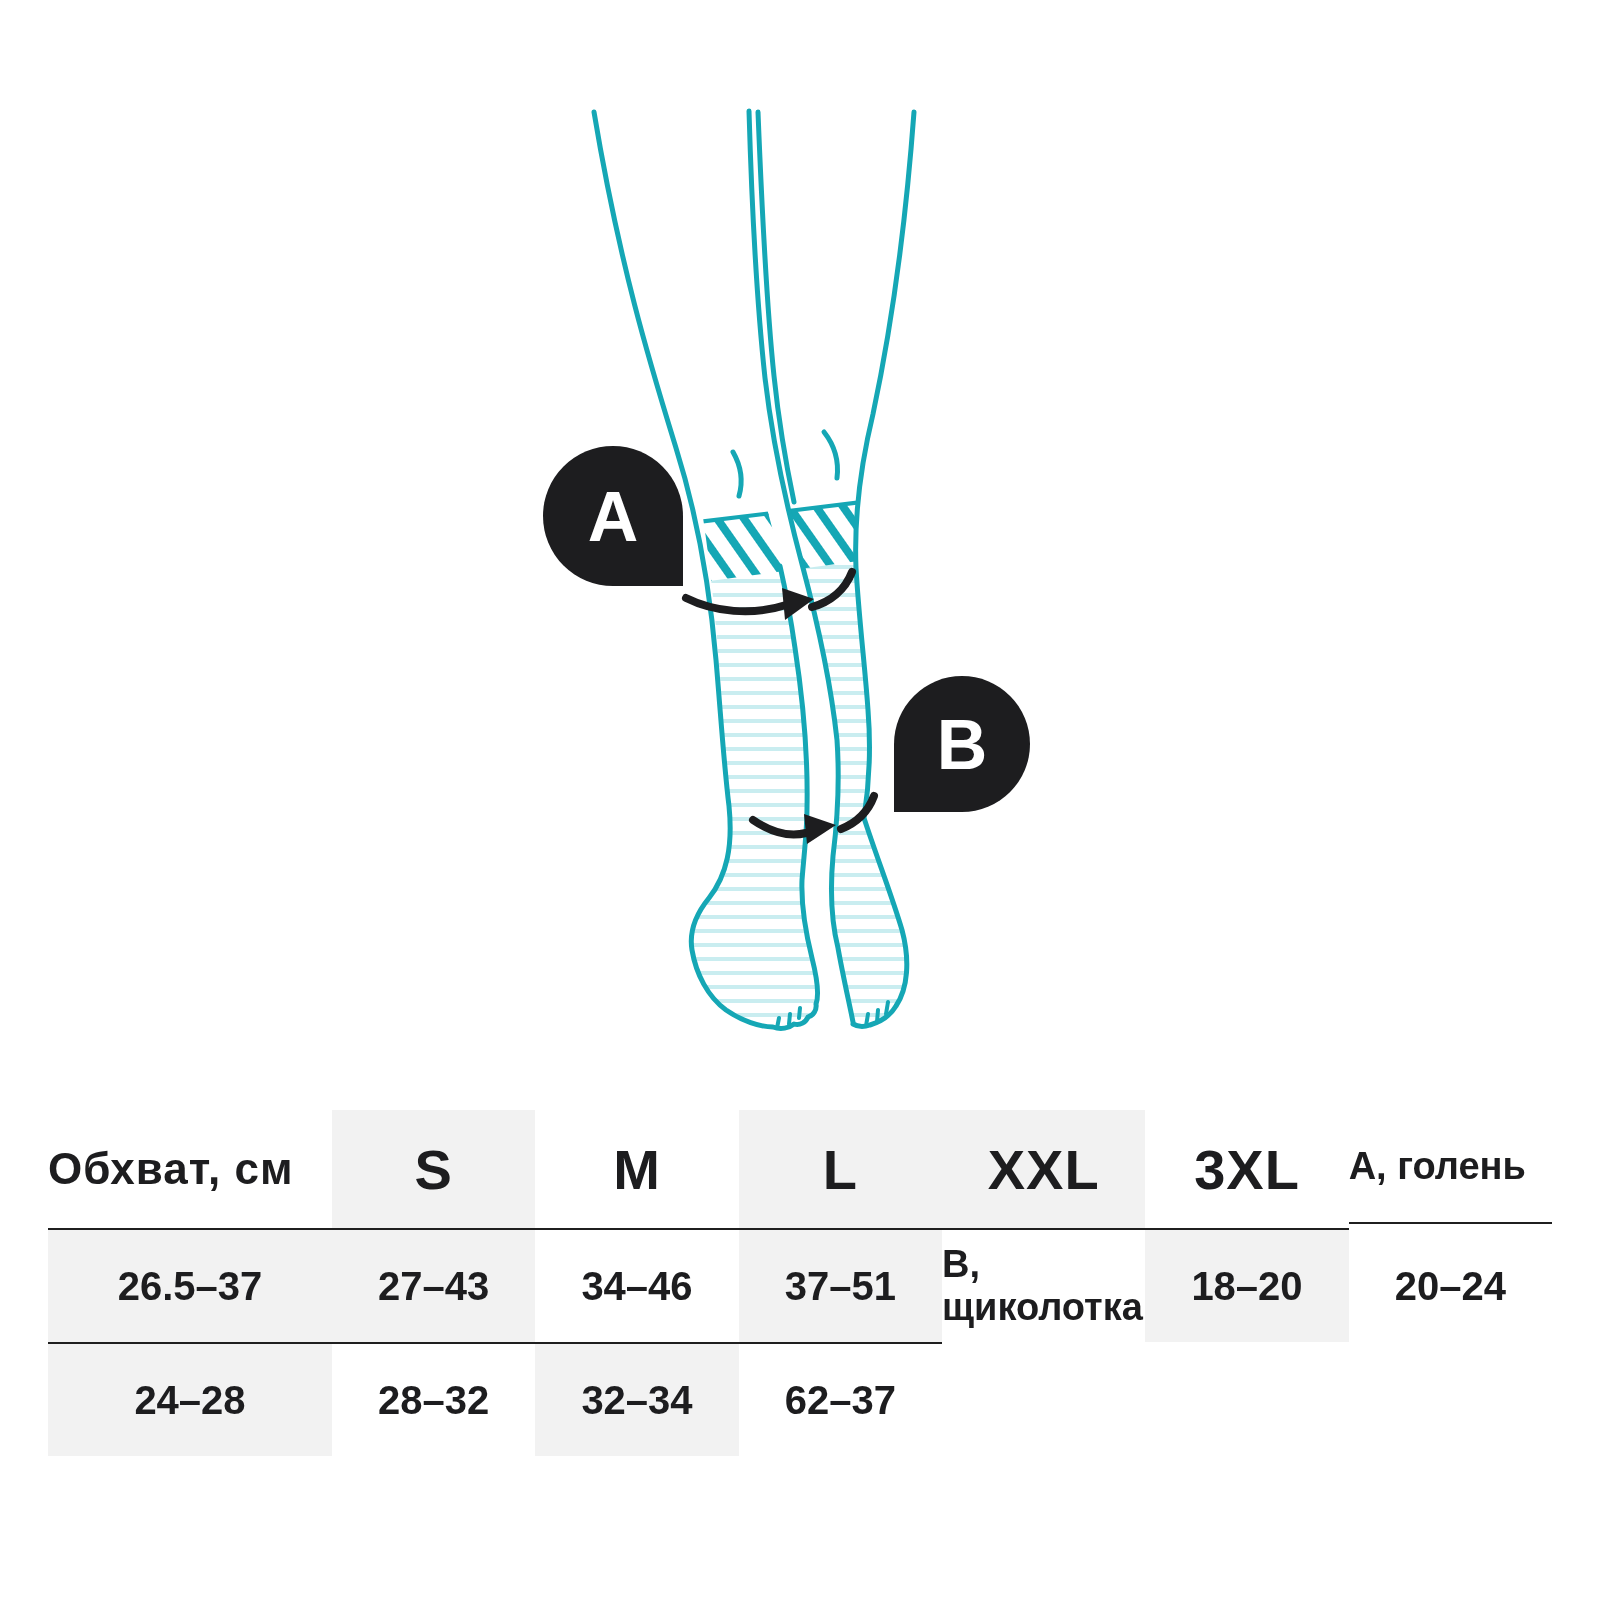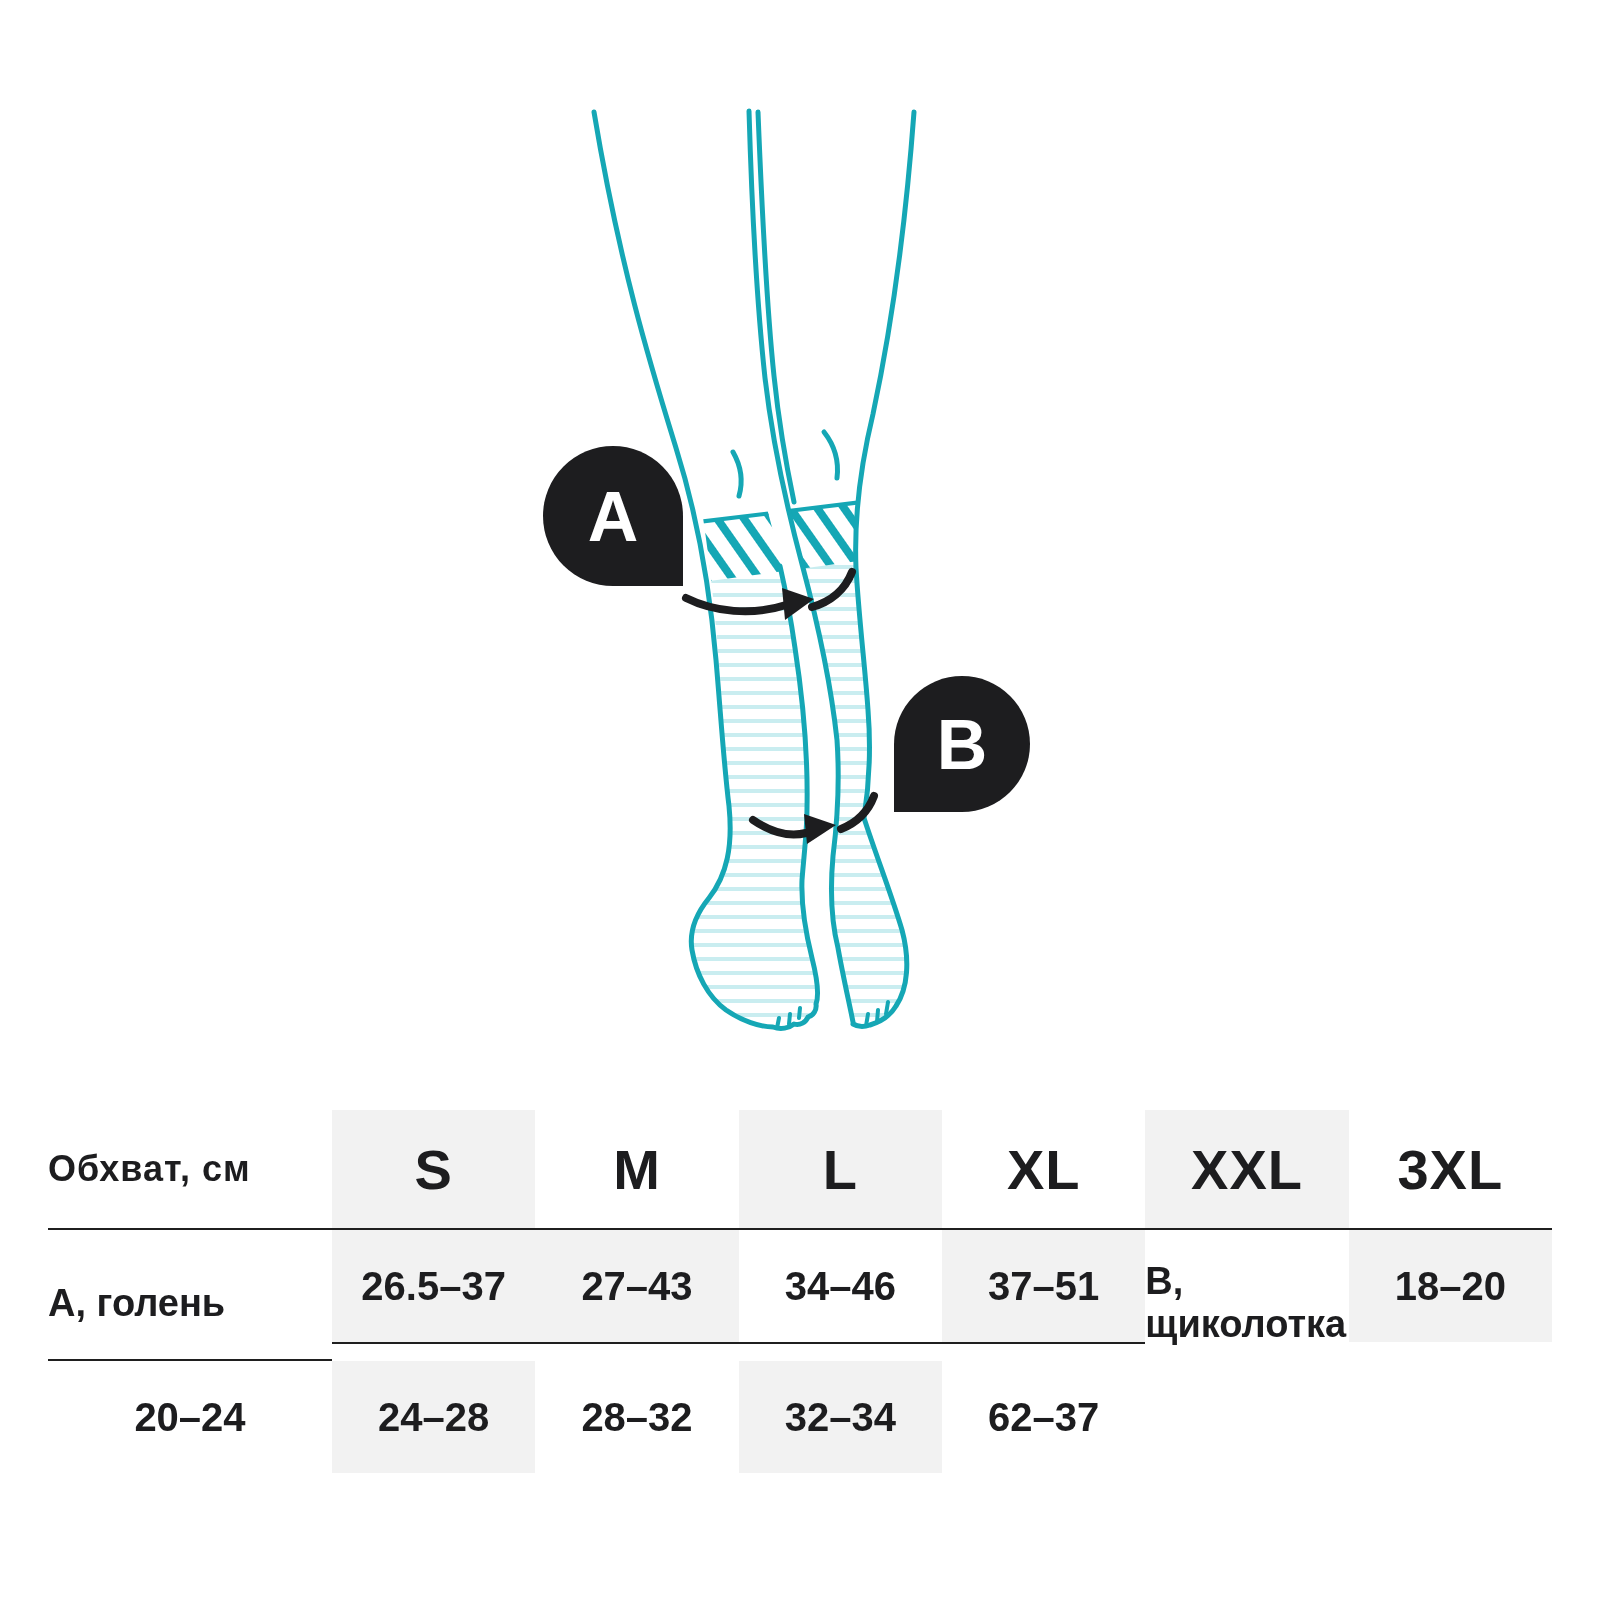--- a/index.html
+++ b/index.html
@@ -9,22 +9,22 @@
   }
   .stage{position:relative;width:1600px;height:1600px;}
   svg.illustration{display:block;width:1600px;height:1080px;}
 
   .size-table{
     width:1504px;margin:30px 48px 0 48px;
     display:grid;grid-template-columns:284px repeat(6,1fr);
   }
   .cell{display:flex;align-items:center;justify-content:center;height:112px;}
   .cell.header-cell{height:118px;font-weight:700;font-size:56px;letter-spacing:1px;}
-  .cell.corner-cell{justify-content:flex-start;font-size:36px;font-weight:700;}
-  .cell.label-cell{justify-content:flex-start;font-size:38px;font-weight:700;margin-top:17px;}
+  .cell.corner-cell{justify-content:flex-start;font-size:44px;font-weight:700;}
+  .cell.label-cell{justify-content:flex-start;font-size:38px;font-weight:700;}
   .cell.value-cell{font-size:40px;font-weight:700;}
   .cell.striped{background:#f2f2f2;}
   .cell.hline{border-bottom:2px solid #1f1f1f;}
 </style>
 </head>
 <body>
 
 <div class="stage">
 
   <svg class="illustration" viewBox="0 0 1600 1080">
@@ -141,21 +141,20 @@
       <path d="M 962 676 A 68 68 0 0 1 1030 744 A 68 68 0 0 1 962 812 L 894 812 L 894 744 A 68 68 0 0 1 962 676 Z" fill="#1d1d1f"></path>
       <text x="962" y="769" text-anchor="middle" font-size="70" font-weight="bold" fill="#ffffff" font-family="Liberation Sans, sans-serif">B</text>
     </g>
   </svg>
 
   <div class="size-table">
       <div class="cell corner-cell header-cell hline">Обхват, см</div>
       <div class="cell header-cell hline striped">S</div>
       <div class="cell header-cell hline">M</div>
       <div class="cell header-cell hline striped">L</div>
-      <div class="cell header-cell hline">XL</div>
       <div class="cell header-cell hline striped">XXL</div>
       <div class="cell header-cell hline">3XL</div>
       <div class="cell label-cell hline">А, голень</div>
       <div class="cell value-cell hline striped">26.5–37</div>
       <div class="cell value-cell hline striped">27–43</div>
       <div class="cell value-cell hline">34–46</div>
       <div class="cell value-cell hline striped">37–51</div>
       <div class="cell label-cell">В, щиколотка</div>
       <div class="cell value-cell striped">18–20</div>
       <div class="cell value-cell">20–24</div>

